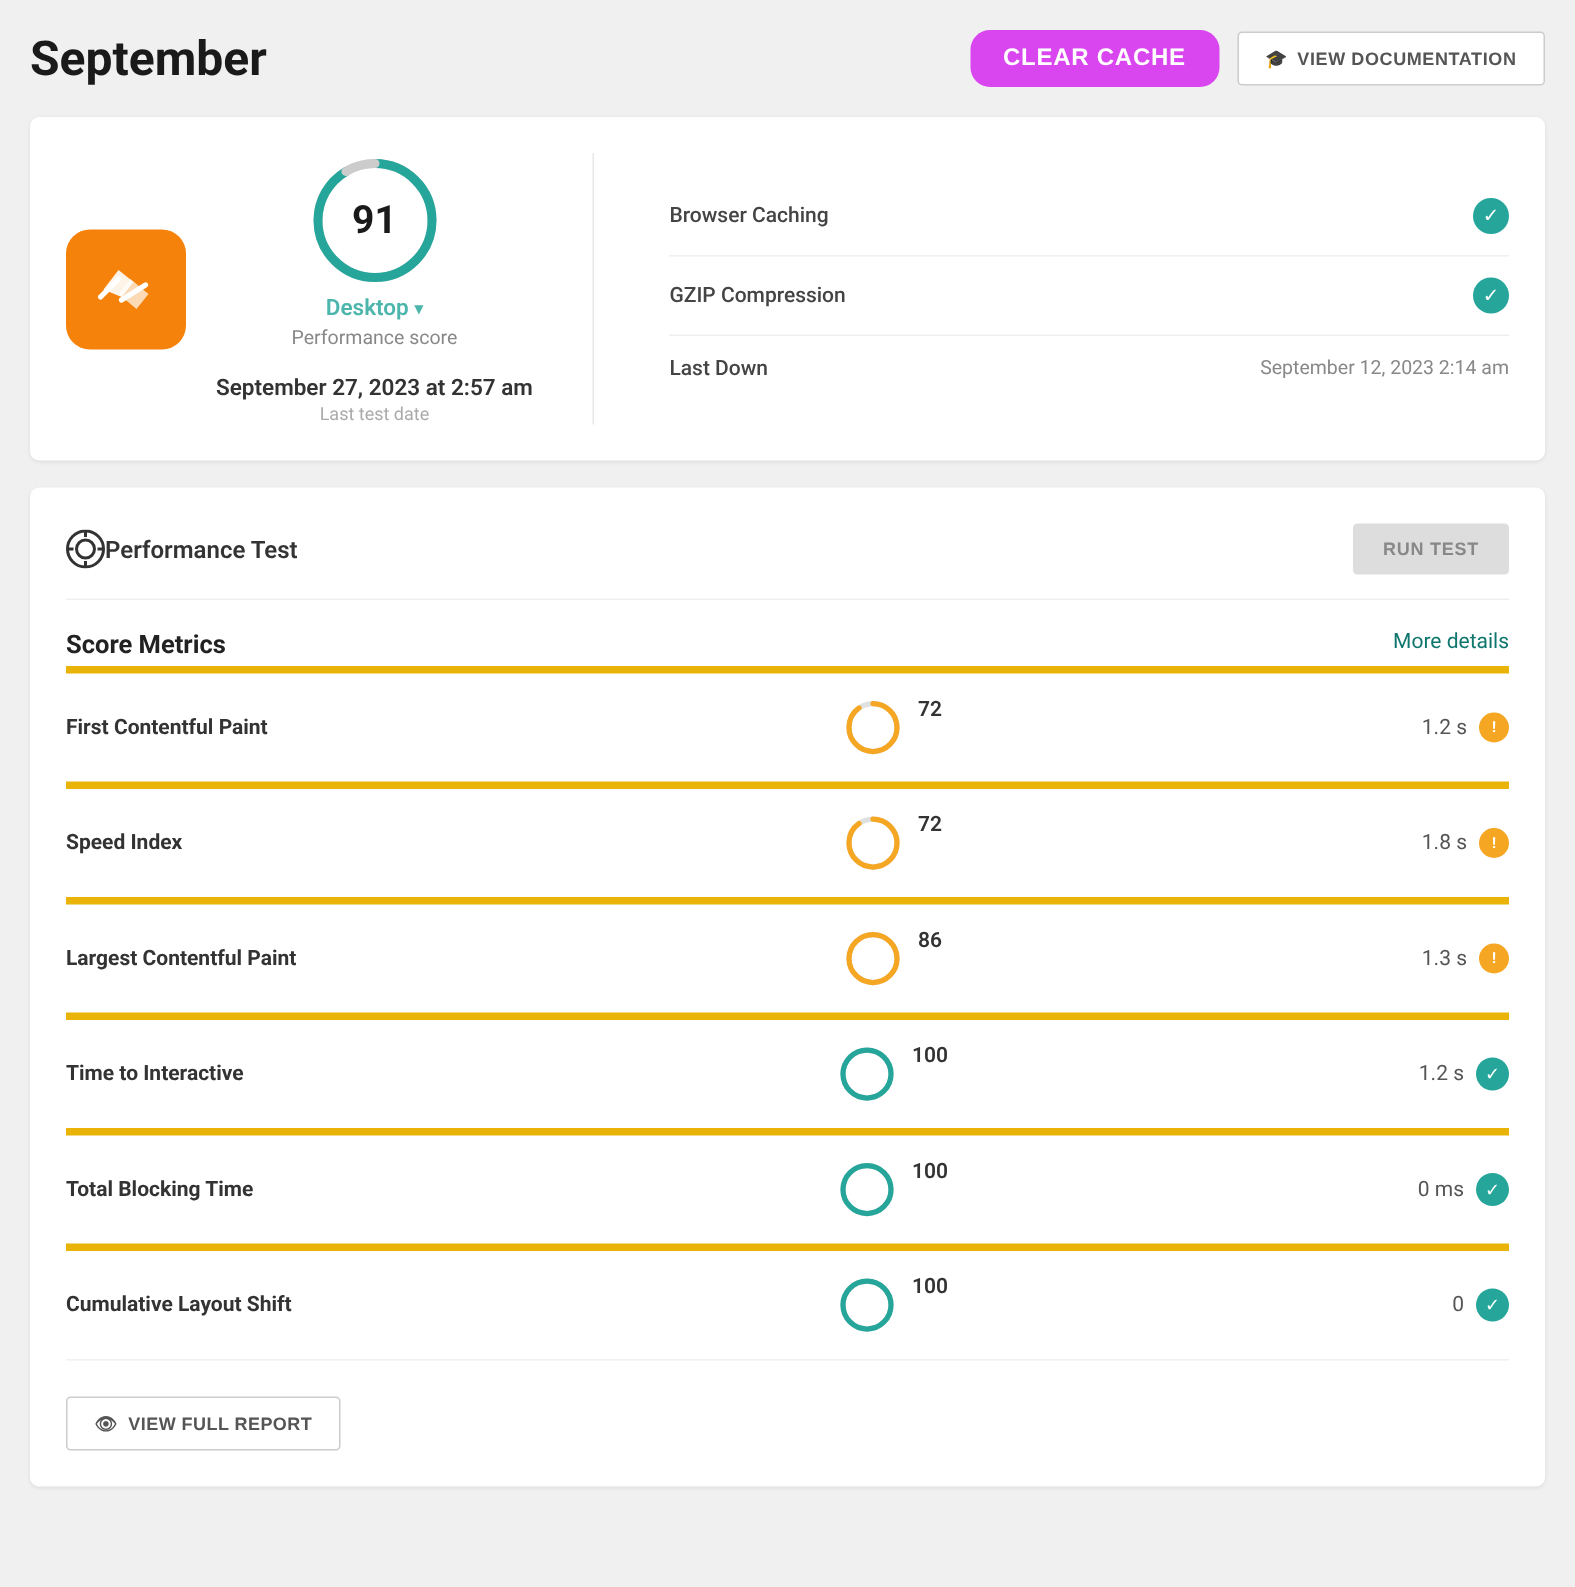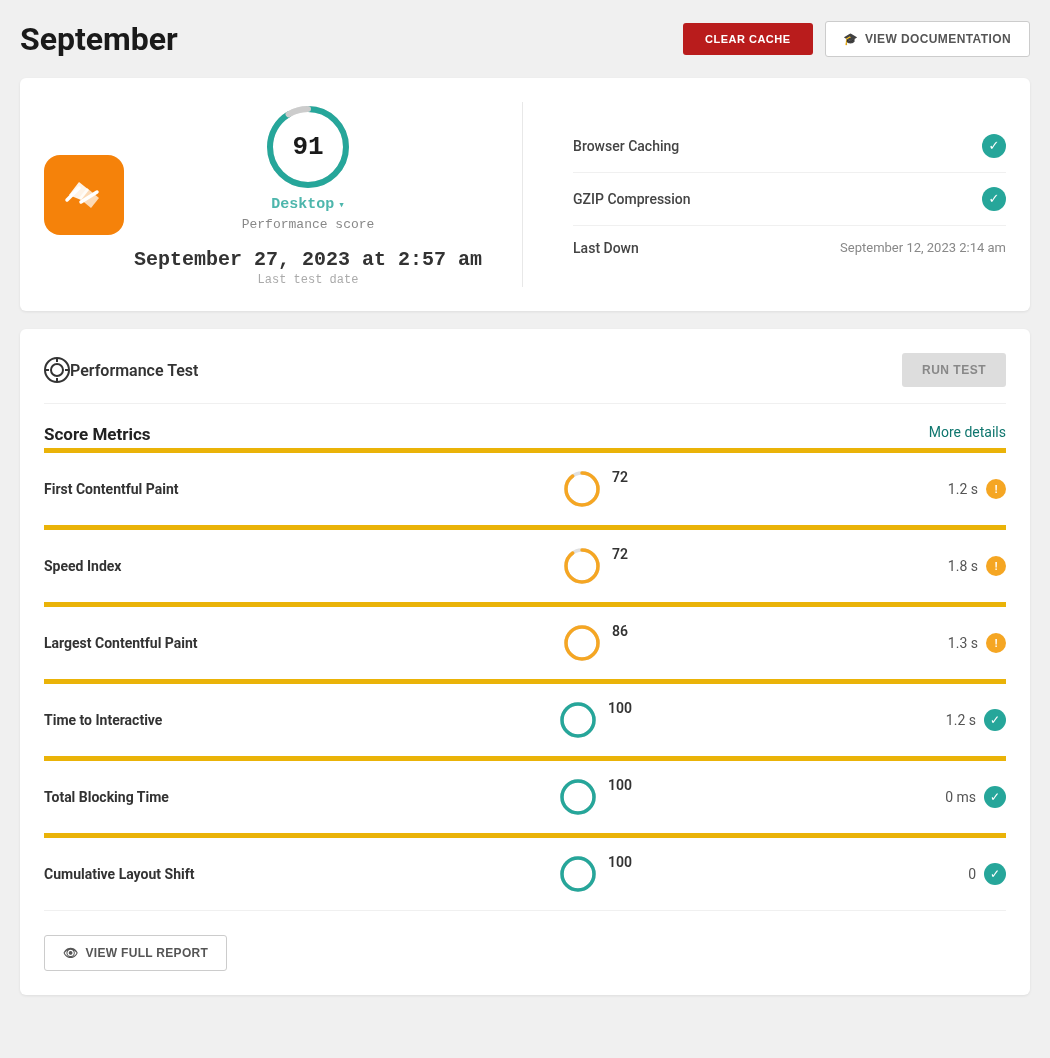--- a/index.html
+++ b/index.html
@@ -24,30 +24,30 @@
       color: #1a1a1a;
     }
 
     .header-buttons {
       display: flex;
       gap: 12px;
       align-items: center;
     }
 
     .btn-clear-cache {
-      background: #b91c1c;
+      background: #d946ef;
       color: #fff;
       border: none;
       padding: 10px 22px;
-      font-size: 11px;
+      font-size: 16px;
       font-weight: 700;
       letter-spacing: 0.5px;
       cursor: pointer;
       text-transform: uppercase;
-      border-radius: 3px;
+      border-radius: 13px;
     }
 
     .btn-view-docs {
       background: #fff;
       color: #555;
       border: 1px solid #ccc;
       padding: 10px 18px;
       font-size: 12px;
       font-weight: 600;
       letter-spacing: 0.4px;
@@ -70,25 +70,24 @@
     
     .summary-card {
       display: flex;
       align-items: center;
       gap: 0;
     }
 
     .summary-left {
       display: flex;
       align-items: center;
-      gap: 10px;
+      gap: 20px;
       flex: 0 0 auto;
       padding-right: 40px;
       border-right: 1px solid #e8e8e8;
-      font-family: Liberation Mono, monospace;
     }
 
     .logo-icon {
       width: 80px;
       height: 80px;
       background: #f5820a;
       border-radius: 16px;
       display: flex;
       align-items: center;
       justify-content: center;
@@ -147,21 +146,21 @@
       font-size: 13px;
       color: #888;
     }
 
     .test-date-section {
       margin-top: 12px;
       text-align: center;
     }
 
     .test-date {
-      font-size: 20px;
+      font-size: 15px;
       font-weight: 600;
       color: #333;
     }
 
     .last-test-label {
       font-size: 12px;
       color: #aaa;
       margin-top: 2px;
     }
 

